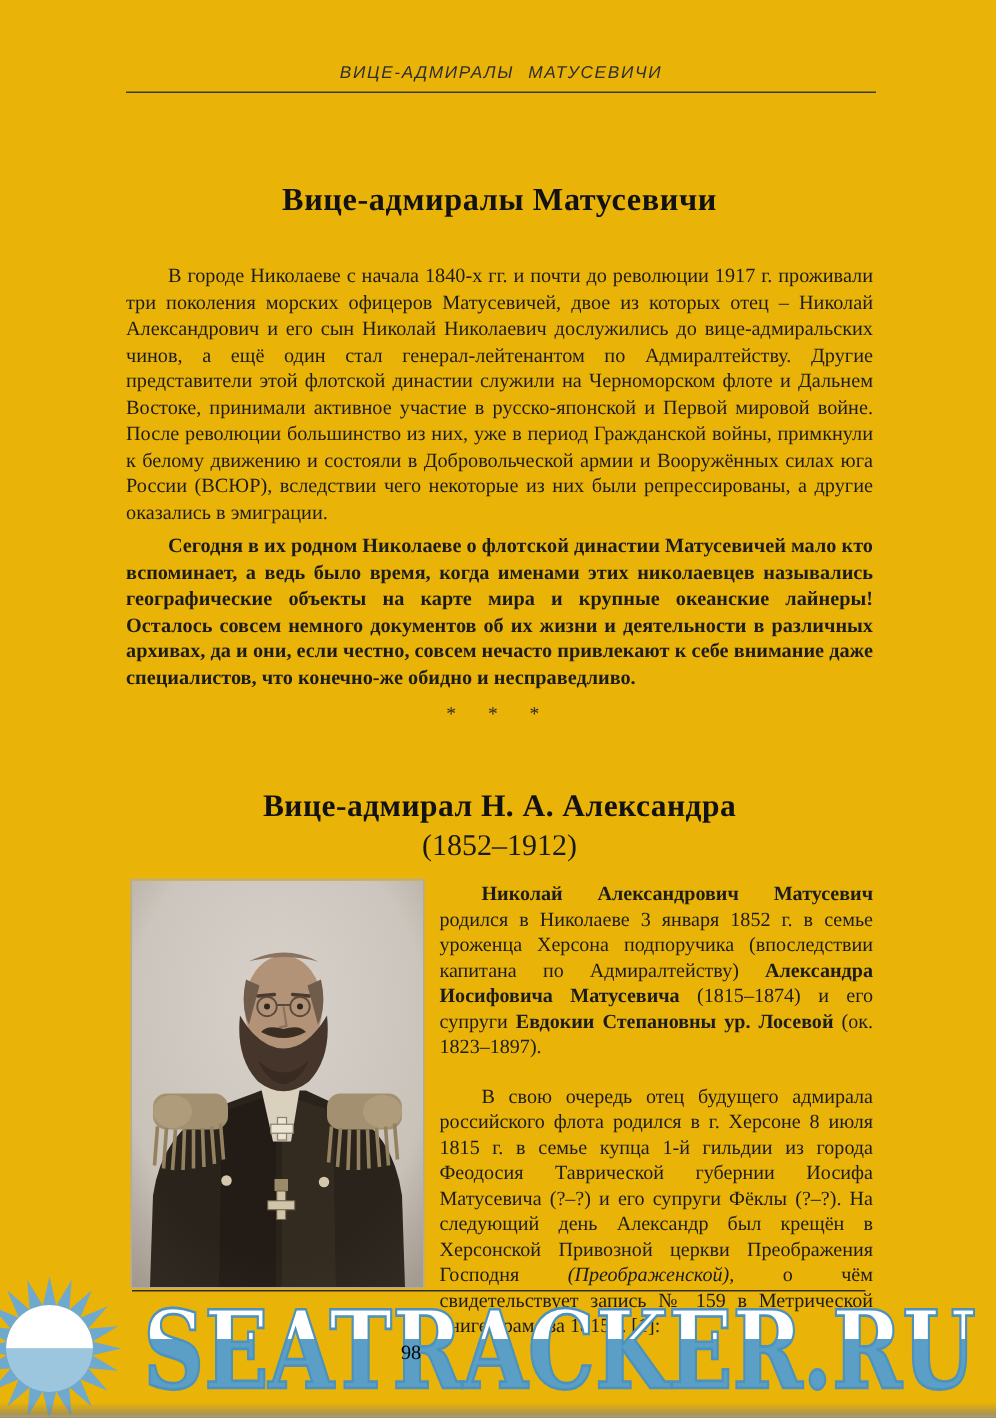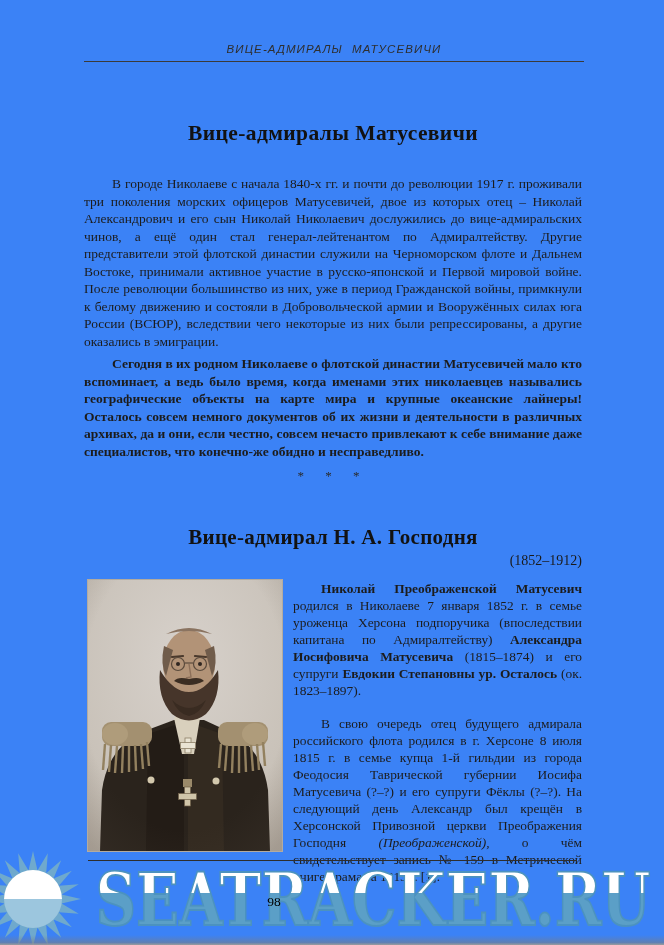--- a/index.html
+++ b/index.html
@@ -1,19 +1,19 @@
 <!DOCTYPE html>
 <html lang="ru"><head>
 <meta charset="utf-8">
 <style>
   * { margin:0; padding:0; box-sizing:border-box; }
   html,body { background:#777; }
   .page {
     position:relative; width:664px; height:945px; margin:0 auto;
-    background:#3b82f6; overflow:hidden;
+    background:#eab308; overflow:hidden;
     font-family:"Liberation Serif","DejaVu Serif",serif; color:#1c1c1c;
   }
   .running-head {
     position:absolute; top:43px; left:84px; width:500px;
     text-align:center;
     font-family:"Liberation Sans","DejaVu Sans",sans-serif;
     font-style:italic; font-size:11.5px; letter-spacing:1.1px; word-spacing:5px;
     color:#2e2e2e;
   }
   .head-rule {
@@ -35,21 +35,21 @@
   p.p2 { margin-top:5px;font-weight:bold; }
   .separator {
     margin-top:8px; text-align:center; font-size:13px;
     letter-spacing:9px; color:#2a2a2a;
   }
   h2.sec-title2 {
     margin-top:40px; text-align:center;
     font-size:21px; line-height:26px; font-weight:bold; letter-spacing:0.3px; color:#121212;
   }
   .years {
-    margin-top:3px; text-align:right; font-size:14px; color:#1a1a1a;
+    margin-top:3px; text-align:center; font-size:20px; color:#1a1a1a;
   }
   .bio-row { margin-top:11px; display:flex; }
   .portrait {
     flex:0 0 194px; width:194px; height:271px; margin-left:4px;
     outline:1px solid #b3aba0;
   }
   .bio-text { margin-left:11px; width:289px; }
   .bio-text p.body { font-size:13.4px; line-height:17px; }
   .bio-text p.pb2 { margin-top:16px; }
   .b { font-weight:bold; }
@@ -80,21 +80,21 @@
   <div class="head-rule"></div>
 
   <div class="content">
     <h1 class="sec-title">Вице-адмиралы Матусевичи</h1>
 
     <p class="body p1">В городе Николаеве с начала 1840-х гг. и почти до революции 1917 г. проживали три поколения морских офицеров Матусевичей, двое из которых отец – Николай Александрович и его сын Николай Николаевич дослужились до вице-адмиральских чинов, а ещё один стал генерал-лейтенантом по Адмиралтейству. Другие представители этой флотской династии служили на Черноморском флоте и Дальнем Востоке, принимали активное участие в русско-японской и Первой мировой войне. После революции большинство из них, уже в период Гражданской войны, примкнули к белому движению и состояли в Добровольческой армии и Вооружённых силах юга России (ВСЮР), вследствии чего некоторые из них были репрессированы, а другие оказались в эмиграции.</p>
     <p class="body p2">Сегодня в их родном Николаеве о флотской династии Матусевичей мало кто вспоминает, а ведь было время, когда именами этих николаевцев назывались географические объекты на карте мира и крупные океанские лайнеры! Осталось совсем немного документов об их жизни и деятельности в различных архивах, да и они, если честно, совсем нечасто привлекают к себе внимание даже специалистов, что конечно-же обидно и несправедливо.</p>
 
     <div class="separator">* * *</div>
 
-    <h2 class="sec-title2">Вице-адмирал Н. А. Господня</h2>
+    <h2 class="sec-title2">Вице-адмирал Н. А. Александра</h2>
     <div class="years">(1852–1912)</div>
 
     <div class="bio-row">
       <div class="portrait">
         <svg viewBox="0 0 194 271" width="194" height="271">
           <defs>
             <radialGradient id="pbg" cx="0.5" cy="0.3" r="0.9">
               <stop offset="0" stop-color="#d7d1cb"></stop>
               <stop offset="0.65" stop-color="#c9c2b9"></stop>
               <stop offset="1" stop-color="#b5aca1"></stop>
@@ -167,21 +167,21 @@
           <path d="M101 84 L103 97 L98 98" fill="none" stroke="#8d705a" stroke-width="1.4"></path>
 
           <path d="M86 101 Q101 109 116 101 Q112 96 101 99 Q90 96 86 101 Z" fill="#3b2d22"></path>
           <path d="M72 90 Q69 118 84 134 Q101 147 118 134 Q133 118 130 90 Q117 112 101 112 Q85 112 72 90 Z" fill="#46352a"></path>
           <path d="M84 120 Q101 136 118 120 Q112 134 101 136 Q90 134 84 120 Z" fill="#392b21"></path>
           <rect width="194" height="271" fill="url(#pvin)"></rect>
         </svg>
       </div>
 
       <div class="bio-text">
-        <p class="body pb1"><span class="b">Николай Преображенской Матусевич</span><span> родился в Николаеве 7 января 1852 г. в семье уроженца Херсона подпоручика (впоследствии капитана по Адмиралтейству) </span><span class="b">Александра Иосифовича Матусевича</span><span> (1815–1874) и его супруги </span><span class="b">Евдокии Степановны ур. Осталось</span><span> (ок. 1823–1897).</span></p>
+        <p class="body pb1"><span class="b">Николай Александрович Матусевич</span><span> родился в Николаеве 3 января 1852 г. в семье уроженца Херсона подпоручика (впоследствии капитана по Адмиралтейству) </span><span class="b">Александра Иосифовича Матусевича</span><span> (1815–1874) и его супруги </span><span class="b">Евдокии Степановны ур. Лосевой</span><span> (ок. 1823–1897).</span></p>
         <p class="body pb2"><span>В свою очередь отец будущего адмирала российского флота родился в г. Херсоне 8 июля 1815 г. в семье купца 1-й гильдии из города Феодосия Таврической губернии Иосифа Матусевича (?–?) и его супруги Фёклы (?–?). На следующий день Александр был крещён в Херсонской Привозной церкви Преображения Господня </span><span class="i">(Преображенской),</span><span> о чём свидетельствует запись № 159 в Метрической книге храма за 1815 г. [1]:</span></p>
       </div>
     </div>
   </div>
 
   <div class="foot-rule"></div>
 
   <div class="watermark">
     <svg width="664" height="103" viewBox="0 0 664 103">
       <defs>

